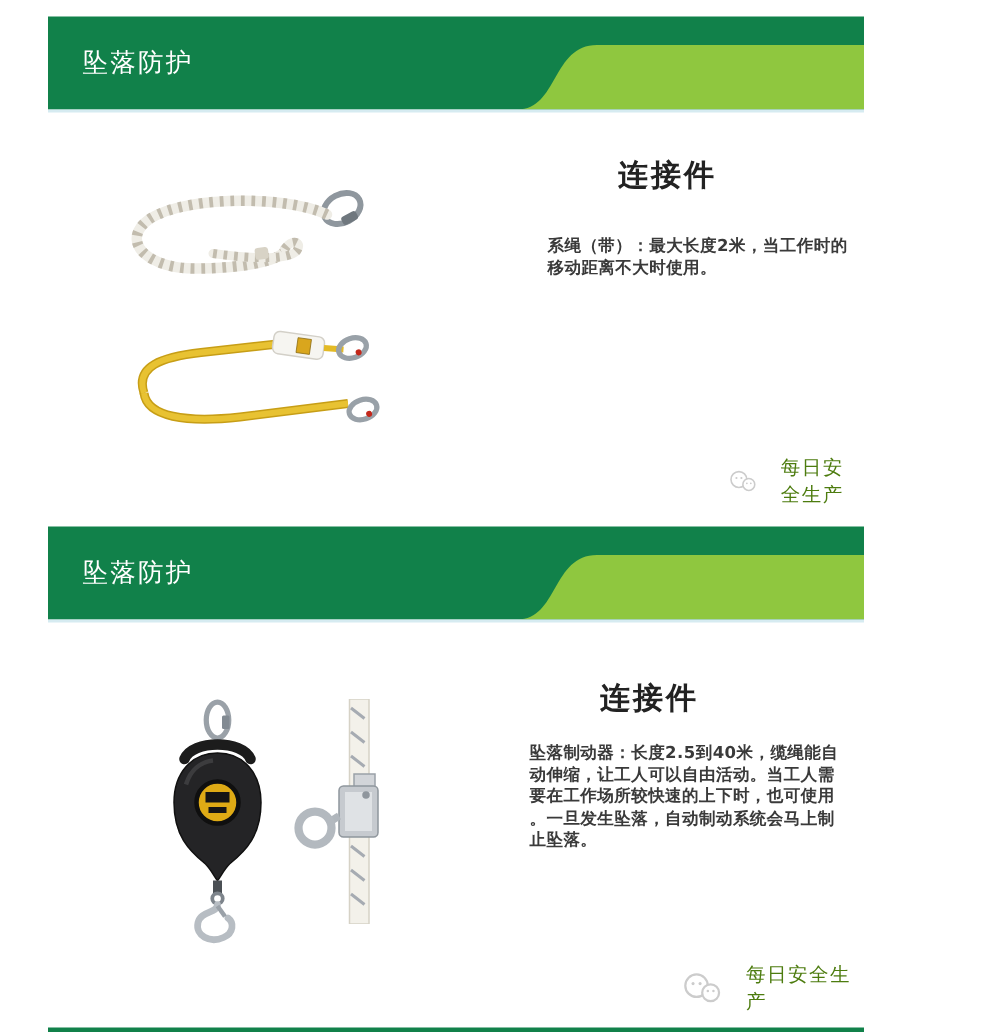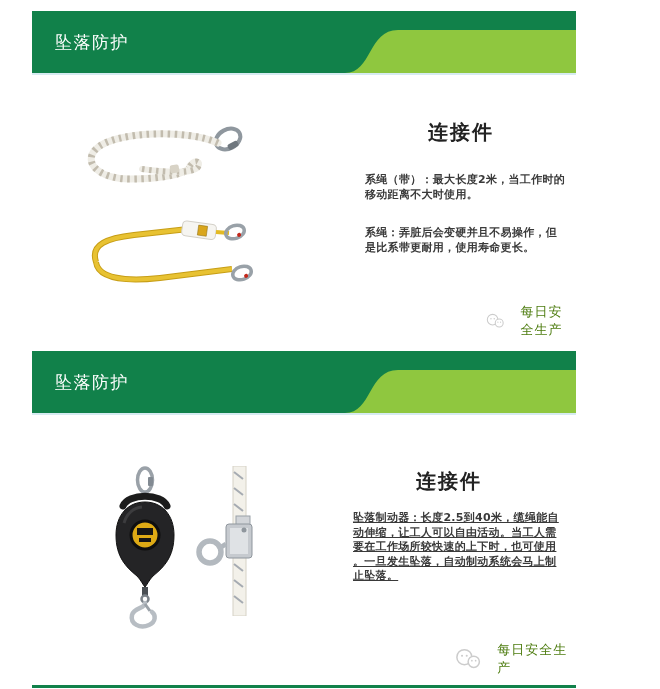--- a/index.html
+++ b/index.html
@@ -13,28 +13,28 @@
   .bar::after{content:"";position:absolute;left:0;right:0;bottom:-2px;height:2px;
               background:#cfe7ee;opacity:.85;}
   .bar-accent{position:absolute;top:0;left:0;width:100%;height:100%;display:block;}
   .bar-title{position:absolute;left:23px;top:50%;transform:translateY(-50%);
              color:#ffffff;font-size:17px;letter-spacing:1.5px;z-index:2;}
 
   
   .text-col{position:absolute;color:#3a3a3a;}
   .text-col-1{left:349px;top:103px;width:262px;}
   .text-col-2{left:337px;top:452px;width:274px;}
-  .content-title{margin:16px;color:#222222;font-size:20px;font-weight:700;
+  .content-title{margin:0;color:#222222;font-size:20px;font-weight:700;
                  letter-spacing:2px;text-align:center;width:192px;}
   .text-col-1 .content-title{margin-bottom:27px;}
   .text-col-2 .content-title{margin-bottom:13px;}
   .body-par{margin:16px;font-size:11px;font-weight:700;line-height:14.5px;
             letter-spacing:.3px;white-space:pre-line;}
   .text-col-1 .body-par{margin-bottom:24px;}
-  .text-col-2 .body-par{margin-bottom:11px;text-decoration:underline;}
+  .text-col-2 .body-par{margin-bottom:11px;}
 
   
   .watermark{position:absolute;display:flex;align-items:center;gap:16px;
              color:#4d7c0f;font-size:13px;letter-spacing:1px;}
   .wm-1{left:486px;top:303px;}
   .wm-2{left:455px;top:641px;}
 
   
   .img{position:absolute;}
   .img-rope{left:78px;top:123px;}
@@ -86,22 +86,20 @@
     <g transform="translate(160,55) rotate(-18)">
       <ellipse cx="0" cy="0" rx="9.5" ry="6.5" fill="none" stroke="#99a1a8" stroke-width="3.5"></ellipse>
       <circle cx="3" cy="4" r="2" fill="#c3271a"></circle>
     </g>
   </svg>
 
   <div class="text-col text-col-1">
     <h2 class="content-title">连接件</h2>
     <p class="body-par">系绳（带）：最大长度2米，当工作时的
 移动距离不大时使用。</p>
-    <p class="body-par">系绳：弄脏后会变硬并且不易操作，但
-是比系带更耐用，使用寿命更长。</p>
   </div>
 
   <div class="watermark wm-1">
     <svg width="28" height="24" viewBox="0 0 28 24">
       <circle cx="10" cy="10" r="8" fill="none" stroke="#cccccc" stroke-width="1.6"></circle>
       <circle cx="7.5" cy="8.5" r="1.1" fill="#cccccc"></circle>
       <circle cx="12.5" cy="8.5" r="1.1" fill="#cccccc"></circle>
       <circle cx="20" cy="15" r="6" fill="#ffffff" stroke="#cccccc" stroke-width="1.6"></circle>
       <circle cx="18" cy="13.8" r="0.9" fill="#cccccc"></circle>
       <circle cx="22" cy="13.8" r="0.9" fill="#cccccc"></circle>

